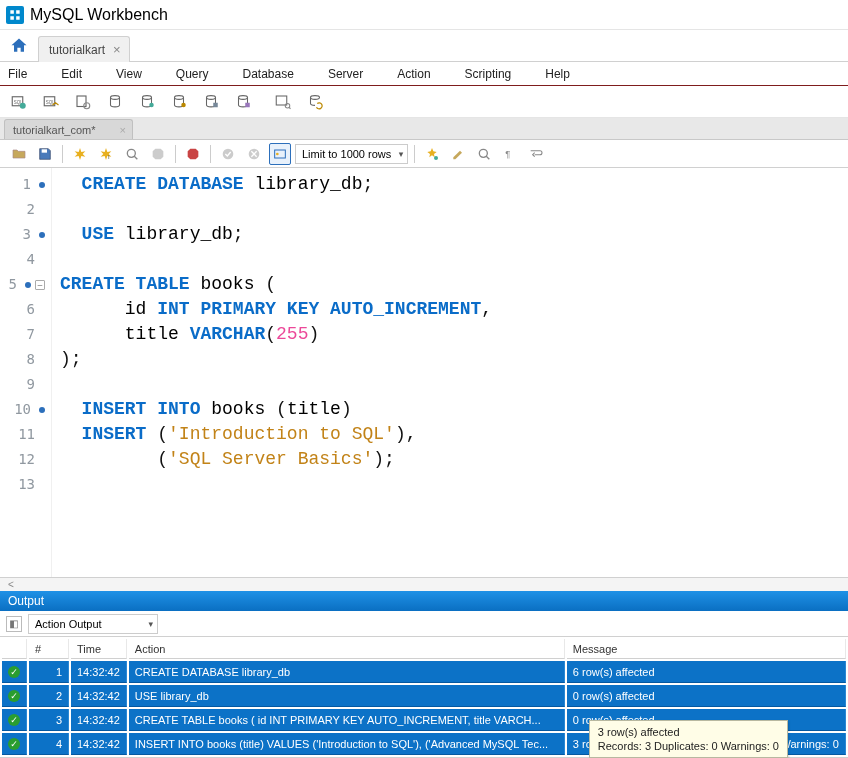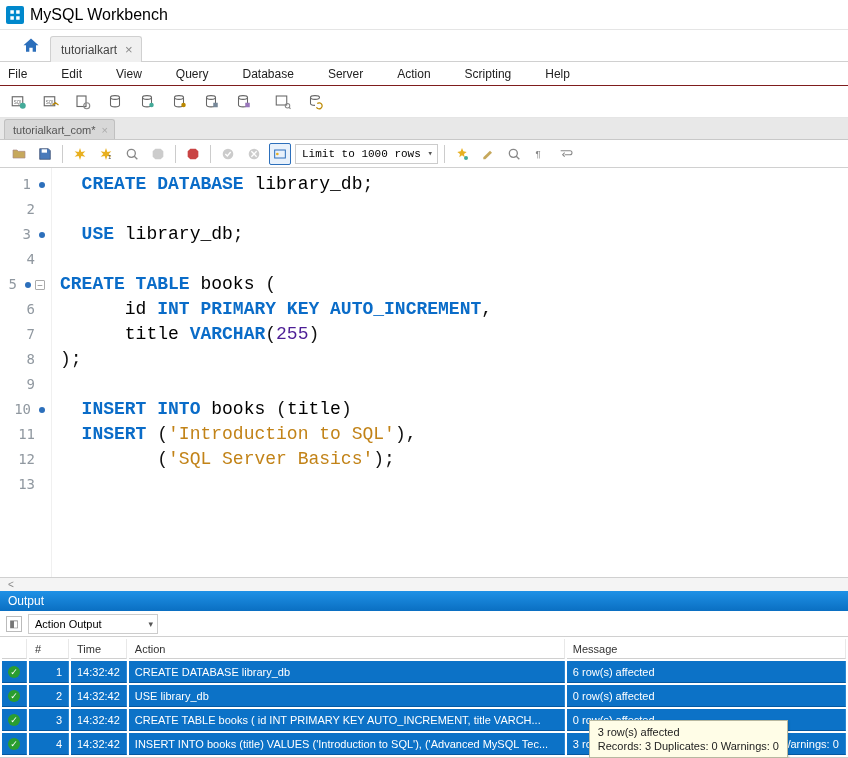--- a/index.html
+++ b/index.html
@@ -1,50 +1,50 @@
 <!DOCTYPE html>
 <html><head>
 <meta charset="utf-8">
 <style>
 * { box-sizing: border-box; margin: 0; padding: 0; }
 body { font-family: "Segoe UI", Tahoma, sans-serif; font-size: 12px; background: #fff; width: 848px; height: 758px; overflow: hidden; display: flex; flex-direction: column; }
 .titlebar { height: 30px; background: #fff; border-bottom: 1px solid #e5e5e5; display: flex; align-items: center; padding: 0 6px; gap: 6px; }
 .app-icon { width: 18px; height: 18px; background: #0088cc; border-radius: 2px; display: grid; place-items: center; }
 .app-icon svg { width: 14px; height: 14px; }
 .app-title { font-size: 16px; color: #000; }
-.tab-row { height: 32px; background: #fff; display: flex; align-items: flex-end; padding-left: 16px; gap: 4px; border-bottom: 1px solid #d0d0d0; }
+.tab-row { height: 32px; background: #fff; display: flex; align-items: flex-end; padding-left: 4px; gap: 4px; border-bottom: 1px solid #d0d0d0; }
 .home-btn { width: 30px; height: 26px; display: grid; place-items: center; color: #2c6fbb; margin-bottom: 2px; }
 .home-btn svg { width: 20px; height: 20px; }
 .conn-tab { height: 26px; background: #f0f0f0; border: 1px solid #d0d0d0; border-bottom: none; border-radius: 3px 3px 0 0; padding: 0 8px 0 10px; display: flex; align-items: center; gap: 8px; font-size: 12px; color: #444; margin-bottom: -1px; }
 .conn-tab .close-x { color: #888; cursor: pointer; font-size: 13px; }
 .menubar { height: 24px; background: #fff; display: flex; align-items: center; padding: 0 8px; gap: 34px; border-bottom: 1px solid #7f1d1d; }
 .menubar span { font-size: 12px; color: #222; cursor: default; }
 .main-toolbar { height: 32px; background: #fff; display: flex; align-items: center; padding: 0 8px; gap: 10px; border-bottom: 1px solid #e5e5e5; }
 .tb-ico { width: 22px; height: 22px; display: grid; place-items: center; color: #555; cursor: pointer; }
 .tb-ico svg { width: 18px; height: 18px; }
 .inner-tab-row { height: 22px; background: #e8e8e8; display: flex; align-items: flex-end; padding-left: 4px; border-bottom: 1px solid #c8c8c8; }
-.inner-tab { height: 20px; background: #d8d8d8; border-radius: 3px 3px 0 0; padding: 0 6px 0 8px; display: flex; align-items: center; gap: 6px; font-size: 11px; color: #555; border: 1px solid #c0c0c0; border-bottom: none; }
+.inner-tab { height: 20px; background: #d8d8d8; border-radius: 3px 3px 0 0; padding: 0 6px 0 8px; display: flex; align-items: center; gap: 24px; font-size: 11px; color: #555; border: 1px solid #c0c0c0; border-bottom: none; }
 .inner-tab .close-x { color: #aaa; font-size: 11px; }
-.query-toolbar { height: 28px; background: #fff; display: flex; align-items: center; padding: 0 8px; gap: 4px; border-bottom: 1px solid #d0d0d0; font-family: Liberation Mono, monospace; }
+.query-toolbar { height: 28px; background: #fff; display: flex; align-items: center; padding: 0 8px; gap: 4px; border-bottom: 1px solid #d0d0d0; }
 .qtb-ico { width: 22px; height: 22px; display: grid; place-items: center; cursor: pointer; color: #666; border-radius: 2px; }
 .qtb-ico.selected { border: 1px solid #2c6fbb; background: #e8f1fb; }
 .qtb-ico svg { width: 16px; height: 16px; }
 .qtb-sep { width: 1px; height: 18px; background: #ccc; margin: 0 2px; }
 .limit-dd { height: 20px; border: 1px solid #ccc; font-size: 11px; padding: 0 16px 0 6px; display: flex; align-items: center; background: #fff; position: relative; min-width: 100px; cursor: pointer; }
 .limit-dd::after { content: "▾"; position: absolute; right: 4px; color: #555; font-size: 9px; }
 .editor-wrap { flex: 1; display: flex; overflow: hidden; background: #fff; }
 .gutter { width: 52px; text-align: right; padding: 4px 6px 4px 0; color: #9098a0; font-family: Consolas, monospace; font-size: 14px; line-height: 25px; border-right: 1px solid #f0f0f0; user-select: none; }
 .gutter .ln { display: flex; justify-content: flex-end; align-items: center; gap: 4px; height: 25px; }
 .gutter .dot { width: 6px; height: 6px; background: #2c6fbb; border-radius: 50%; margin-left: 4px; }
 .gutter .collapse { width: 10px; height: 10px; border: 1px solid #aaa; color: #888; font-size: 9px; line-height: 8px; text-align: center; border-radius: 1px; }
 .code { padding: 4px 8px; font-family: Consolas, "Courier New", monospace; font-size: 18px; line-height: 25px; }
 .code .line { white-space: pre; height: 25px; }
 .kw { color: #0a6cc8; font-weight: bold; }
 .str { color: #c28318; }
-.num { color: #4c1d95; }
+.num { color: #ec4899; }
 .punct { color: #111; }
 .scroll-hint { height: 14px; background: #f4f4f4; border-top: 1px solid #d0d0d0; padding-left: 8px; color: #888; font-size: 10px; display: flex; align-items: center; }
 .output-hdr { height: 20px; background: linear-gradient(#1f91e6, #0a6fc2); color: #fff; font-size: 12px; padding: 0 8px; display: flex; align-items: center; }
 .output-sel { height: 26px; background: #fff; border-bottom: 1px solid #d0d0d0; display: flex; align-items: center; padding: 0 6px; gap: 6px; }
 .out-ico { width: 16px; height: 16px; border: 1px solid #bbb; display: grid; place-items: center; font-size: 10px; color: #777; }
 .out-dd { height: 20px; border: 1px solid #ccc; font-size: 11px; padding: 0 18px 0 6px; display: flex; align-items: center; background: #fff; position: relative; min-width: 130px; }
 .out-dd::after { content: "▾"; position: absolute; right: 4px; color: #555; font-size: 9px; }
 .out-table { width: 100%; border-bottom: 1px solid #d0d0d0; position: relative; }
 .out-table th { background: #fff; border-bottom: 1px solid #d0d0d0; border-right: 1px solid #e8e8e8; font-weight: normal; font-size: 11px; color: #333; text-align: left; padding: 3px 6px; height: 20px; }
 .out-table td { background: #0c72c7; color: #fff; font-size: 11px; border-bottom: 1px solid #0558a0; border-right: 1px solid #2a88d4; padding: 3px 6px; height: 22px; white-space: nowrap; overflow: hidden; text-overflow: ellipsis; }

